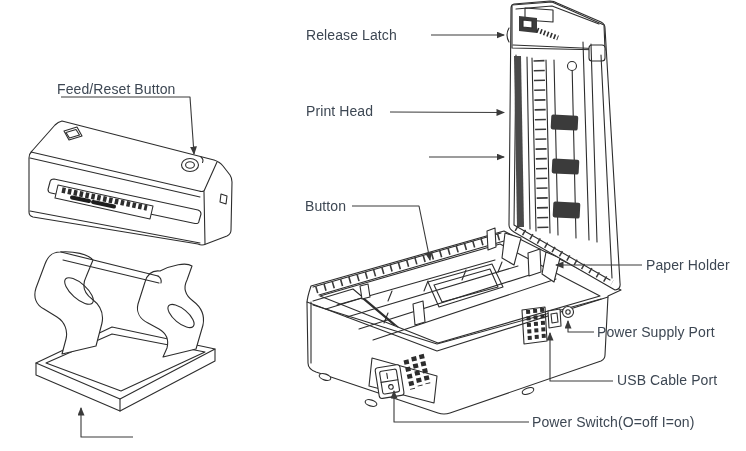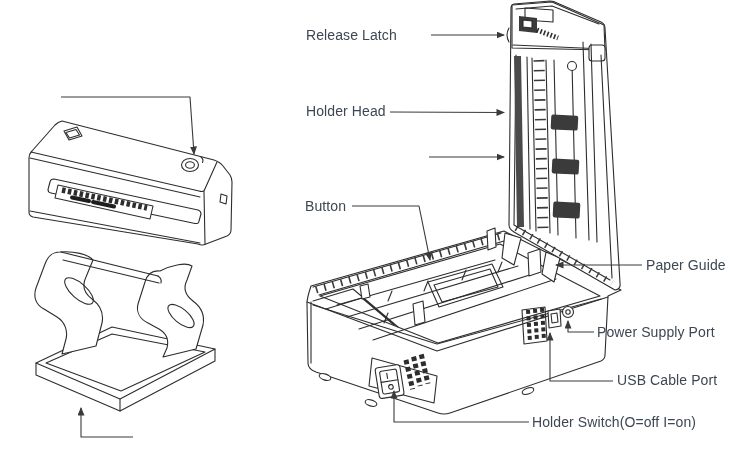--- a/index.html
+++ b/index.html
@@ -183,21 +183,22 @@
       <path d="M429,157 L504,157" marker-end="url(#arw)"></path>
       <path d="M352,206 L419,206 L430,260" marker-end="url(#arw)"></path>
       <path d="M642,265 L556,265" marker-end="url(#arw)"></path>
       <path d="M594,332 L568,332 L568,321" marker-end="url(#arw)"></path>
       <path d="M613,381 L550,381 L550,333" marker-end="url(#arw)"></path>
       <path d="M529,422 L394,422 L394,391" marker-end="url(#arw)"></path>
       <path d="M133,437 L81,437 L81,408" marker-end="url(#arw)"></path>
     </g>
   </svg>
 
+  <div class="lbl" style="left:57px;top:80px">Feed/Reset Button</div>
   <div class="lbl" style="left:306px;top:26px">Release Latch</div>
-  <div class="lbl" style="left:306px;top:102px">Holder Head</div>
+  <div class="lbl" style="left:306px;top:102px">Print Head</div>
   <div class="lbl" style="left:305px;top:197px">Button</div>
-  <div class="lbl" style="left:646px;top:256px">Paper Guide</div>
+  <div class="lbl" style="left:646px;top:256px">Paper Holder</div>
   <div class="lbl" style="left:597px;top:323px">Power Supply Port</div>
   <div class="lbl" style="left:617px;top:371px">USB Cable Port</div>
-  <div class="lbl" style="left:532px;top:413px">Holder Switch(O=off I=on)</div>
+  <div class="lbl" style="left:532px;top:413px">Power Switch(O=off I=on)</div>
 
 </div>
 
 </body></html>

